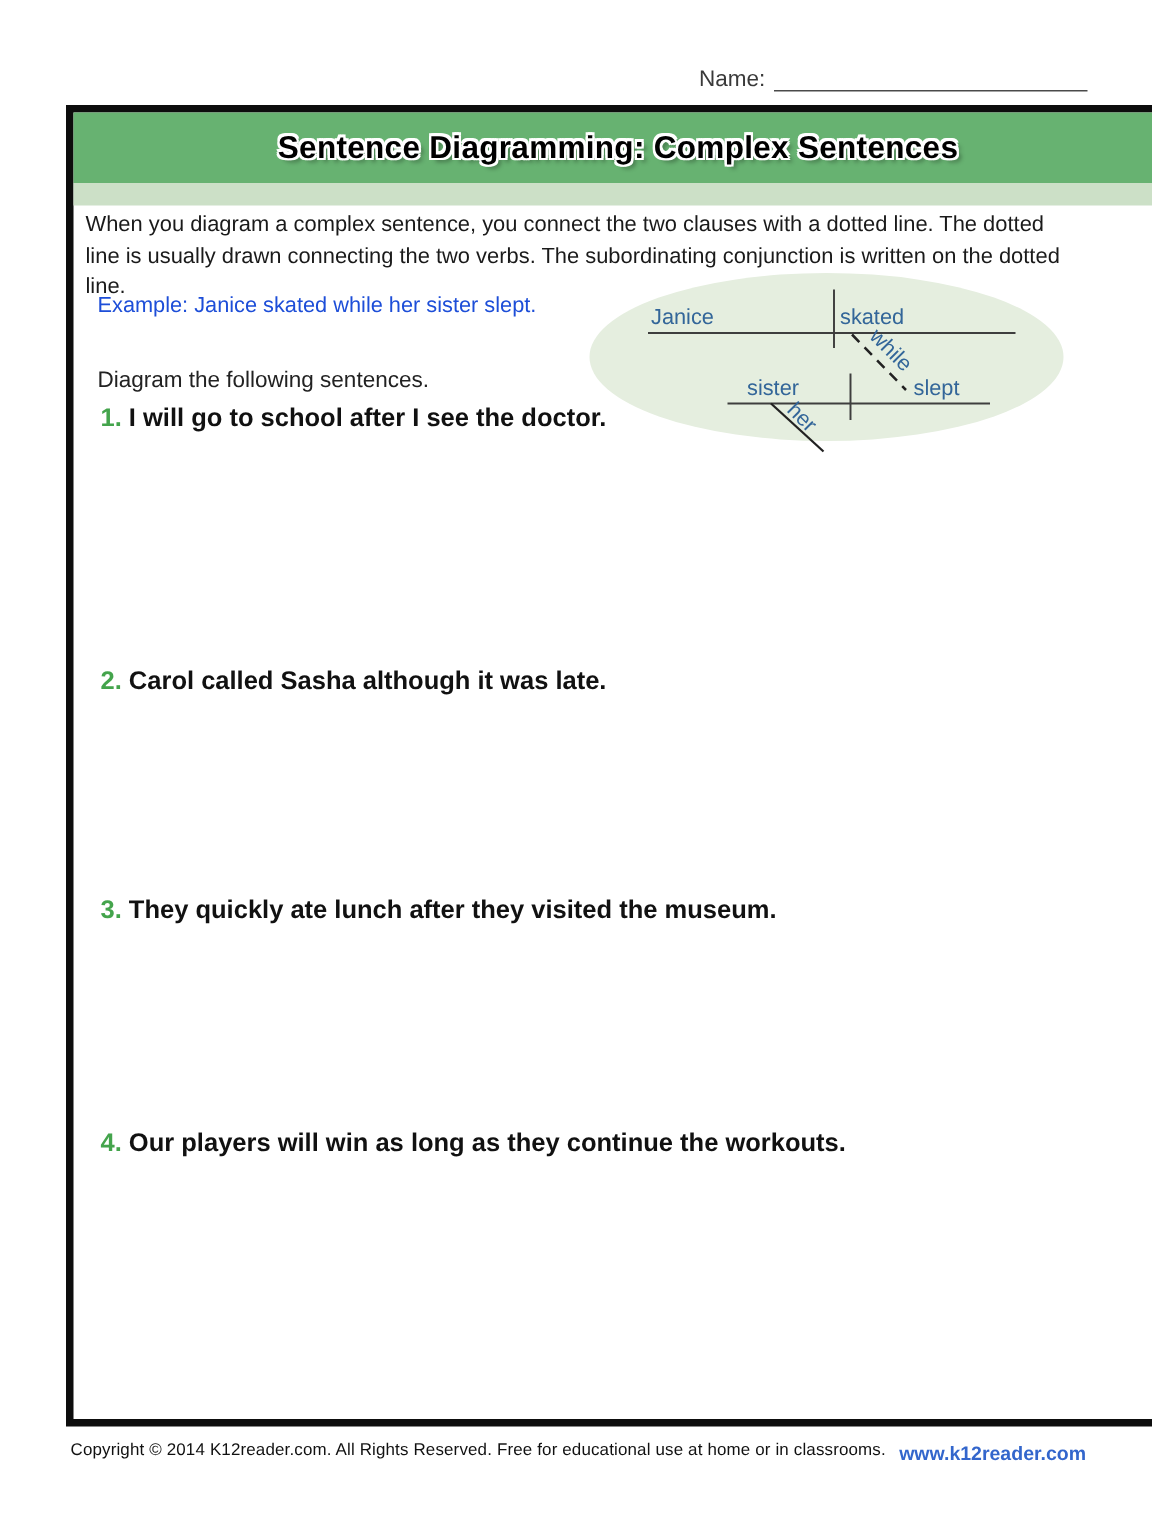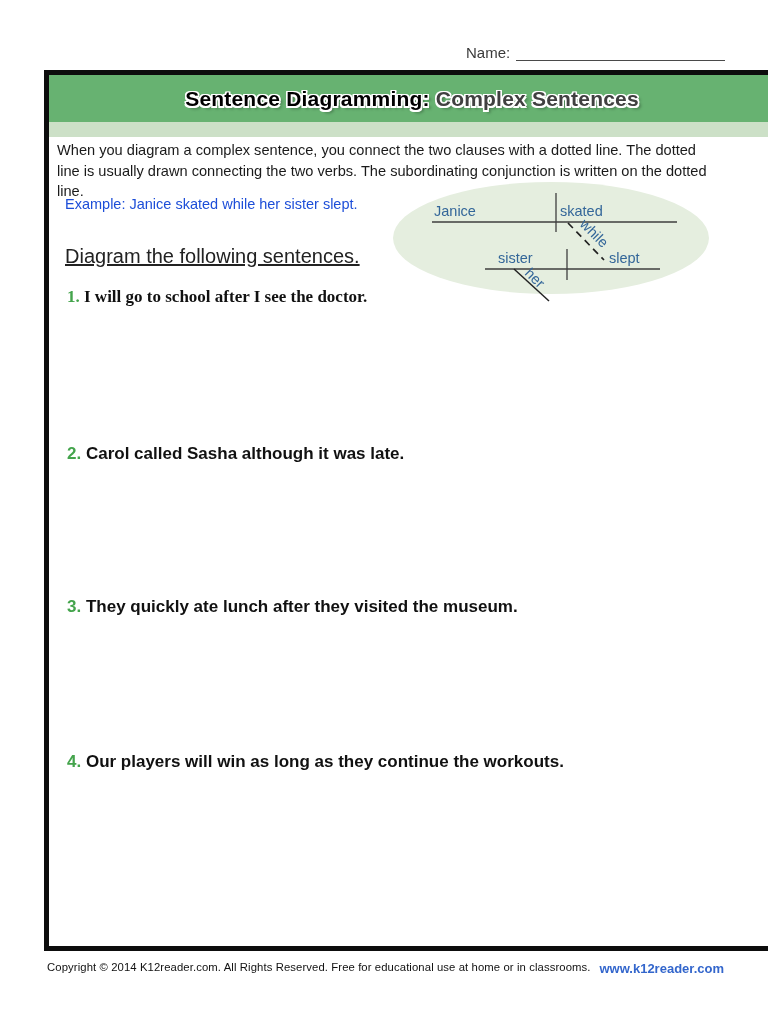--- a/index.html
+++ b/index.html
@@ -32,49 +32,49 @@
     font-size:21px; font-weight:bold; letter-spacing:0.2px;
     white-space:pre;
   }
   .title-black {
     color:#000;
     text-shadow:-1.5px -1.5px 0 #fff, 1.5px -1.5px 0 #fff, -1.5px 1.5px 0 #fff,
       1.5px 1.5px 0 #fff, 0 1.5px 0 #fff, 0 -1.5px 0 #fff, 1.5px 0 0 #fff,
       -1.5px 0 0 #fff, 3px 3px 3px rgba(0,0,0,0.35);
   }
   .title-blue {
-    color:#404040;
+    color:#000000;
     text-shadow:-1.5px -1.5px 0 #fff, 1.5px -1.5px 0 #fff, -1.5px 1.5px 0 #fff,
       1.5px 1.5px 0 #fff, 0 1.5px 0 #fff, 0 -1.5px 0 #fff, 1.5px 0 0 #fff,
       -1.5px 0 0 #fff, 3px 3px 3px rgba(0,0,0,0.35);
   }
   .title-strip { height:15px; background:#cce0c7; }
 
   .instructions {
     position:absolute; left:8px; top:65px; width:655px;
     font-size:14.6px; line-height:20.5px; color:#1a1a1a;
   }
   .example-label {
     position:absolute; left:16px; top:121px;
     font-size:14.5px; color:#1d4ed8;
   }
   .directions {
     position:absolute; left:16px; top:170px;
-    font-size:20px; color:#222;text-decoration:underline;
+    font-size:15px; color:#222;
   }
 
   .diagram-svg { position:absolute; left:341px; top:104px; }
   .diagram-svg text { font-family:"Liberation Sans", sans-serif; font-size:14.5px; fill:#336699; }
 
   .sentence {
     position:absolute; left:18px; width:640px;
     font-size:17px; font-weight:bold; color:#111; white-space:pre;
   }
   .sentence .num { color:#44a44c; }
-  .s1 { top:212px;font-family:Liberation Serif, serif; } .s2 { top:369px; } .s3 { top:522px; } .s4 { top:677px; }
+  .s1 { top:194px; } .s2 { top:369px; } .s3 { top:522px; } .s4 { top:677px; }
 
   .answer-space { position:absolute; left:18px; width:630px; height:120px; }
   .a1 { top:238px; } .a2 { top:397px; } .a3 { top:550px; } .a4 { top:705px; }
 
   .footer-copyright {
     position:absolute; left:47px; top:961px;
     font-size:11.3px; color:#111; letter-spacing:0.1px;
   }
   .footer-link {
     position:absolute; right:44px; top:961px;

